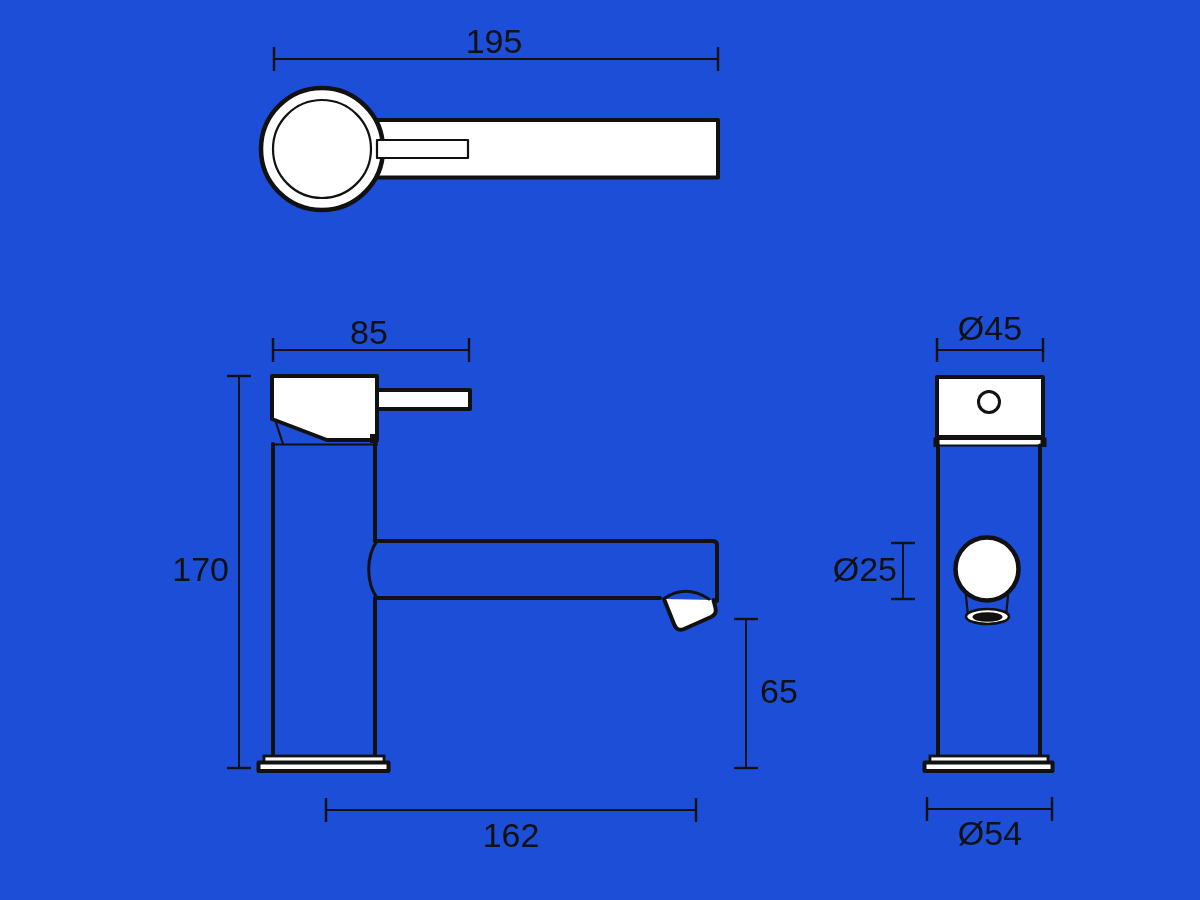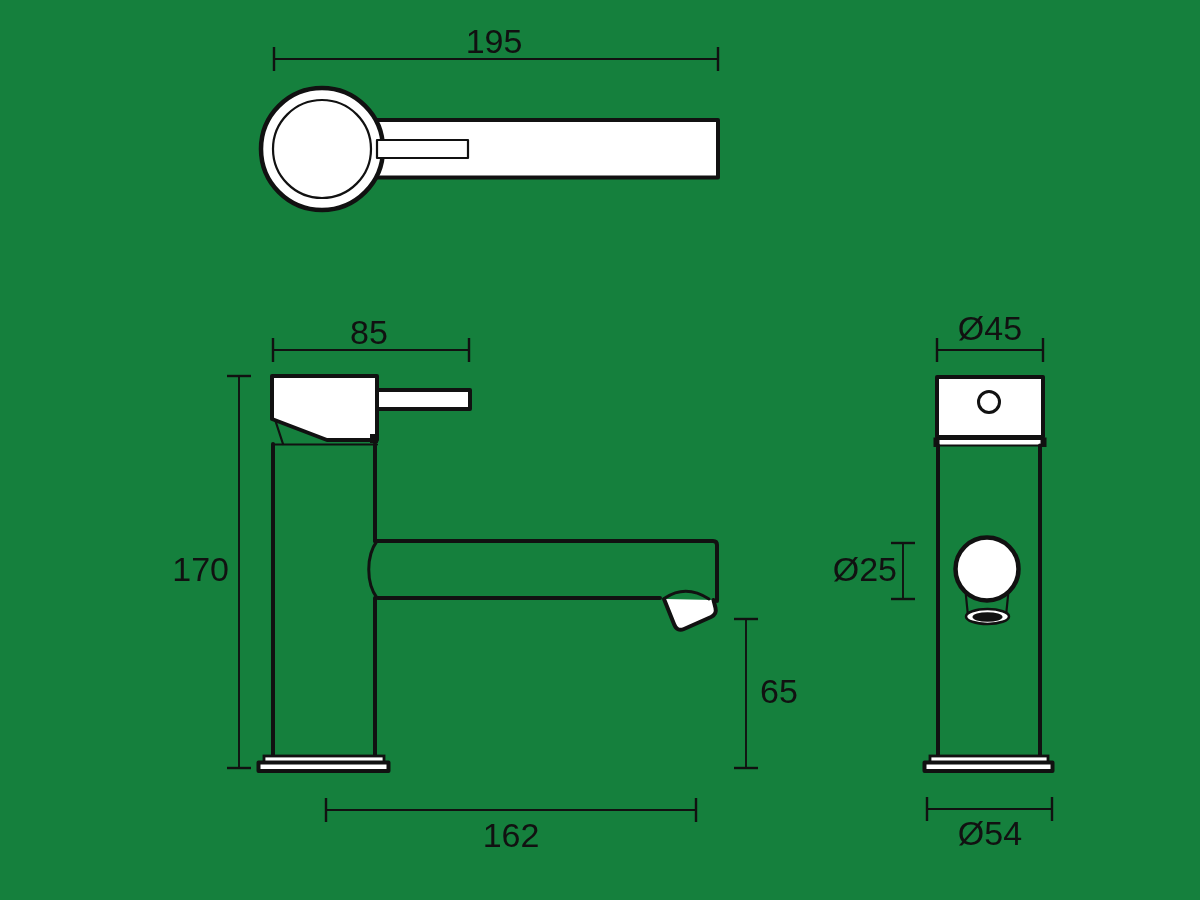--- a/index.html
+++ b/index.html
@@ -1,20 +1,20 @@
 <!DOCTYPE html>
 <html><head>
 <meta charset="utf-8">
 <style>
   html, body { margin: 0; padding: 0; background: #ffffff; }
   .canvas {
     position: relative;
     width: 1200px;
     height: 900px;
-    background: #15803d;
+    background: #1d4ed8;
     font-family: "Liberation Sans", sans-serif;
     overflow: hidden;
   }
   svg { display: block; }
   
   .ob  { fill: none; stroke: #111111; stroke-width: 4;   stroke-linecap: round; stroke-linejoin: round; }
   .ob5 { fill: none; stroke: #111111; stroke-width: 4.5; stroke-linecap: round; stroke-linejoin: round; }
   .md  { fill: none; stroke: #111111; stroke-width: 3;   stroke-linecap: round; stroke-linejoin: round; }
   .th  { fill: none; stroke: #111111; stroke-width: 2.2; stroke-linecap: round; stroke-linejoin: round; }
   .wf  { fill: #ffffff; }

